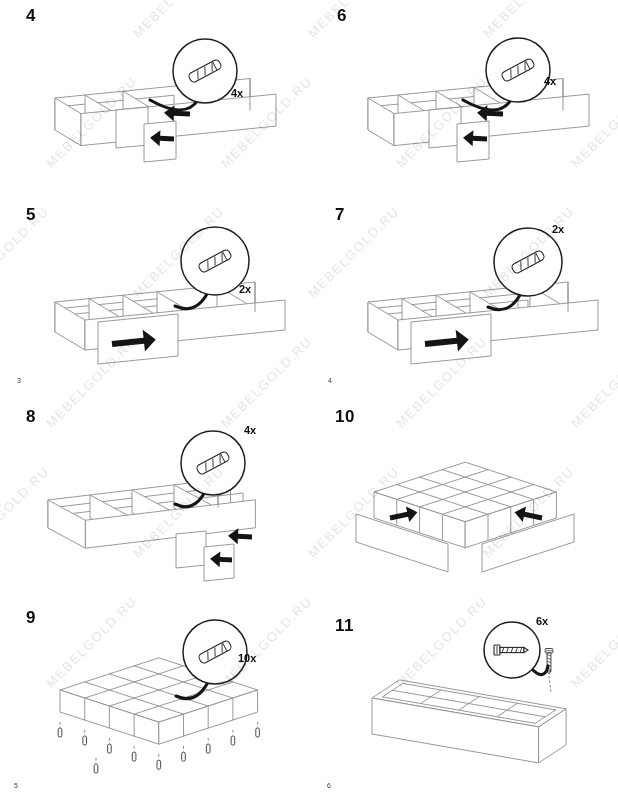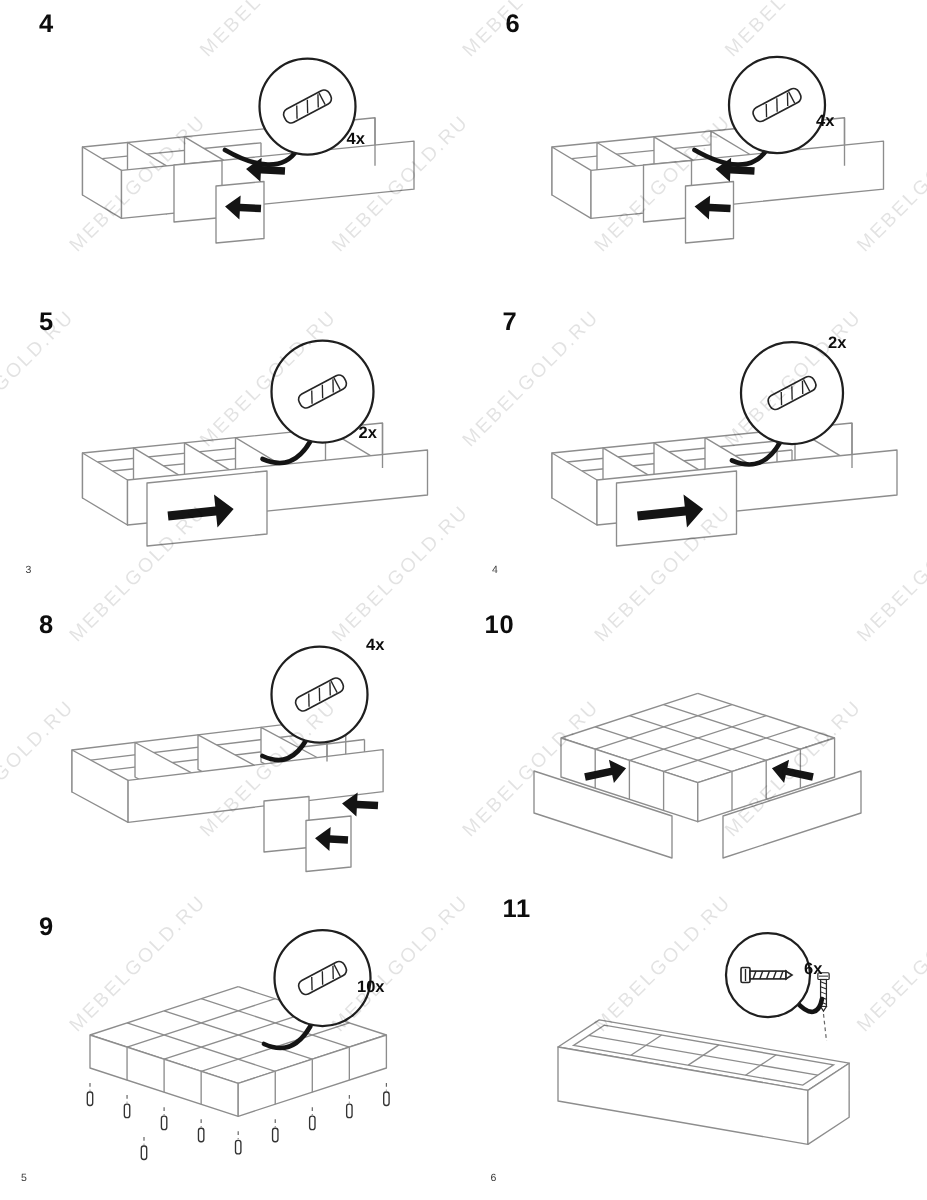--- a/index.html
+++ b/index.html
@@ -9,27 +9,27 @@
   #art{position:absolute;left:0;top:0;z-index:1}
   .step-num{position:absolute;z-index:2;font-size:17px;font-weight:700;color:#0d0d0d;letter-spacing:.5px}
   .qty{position:absolute;z-index:2;font-size:11px;font-weight:700;color:#0d0d0d}
   .pagenum{position:absolute;z-index:2;font-size:7px;color:#3a3a3a}
   #wm{position:absolute;left:0;top:0;width:100%;height:100%;z-index:3;pointer-events:none}
   .wmtext{position:absolute;font-size:13px;letter-spacing:1.6px;color:#000;opacity:.11;white-space:nowrap;
           transform:rotate(-45deg);transform-origin:0 0;font-weight:400}
   
   #sn-4{left:26px;top:6px}   #sn-6{left:337px;top:6px}
   #sn-5{left:26px;top:205px} #sn-7{left:335px;top:205px}
-  #sn-8{left:26px;top:407px} #sn-10{left:323px;top:407px}
-  #sn-9{left:26px;top:608px} #sn-11{left:335px;top:596px}
+  #sn-8{left:26px;top:407px} #sn-10{left:335px;top:407px}
+  #sn-9{left:26px;top:608px} #sn-11{left:335px;top:616px}
   
   #q-4{left:231px;top:87px}  #q-6{left:544px;top:75px}
   #q-5{left:239px;top:283px} #q-7{left:552px;top:223px}
   #q-8{left:244px;top:424px} #q-9{left:238px;top:652px}
-  #q-11{left:536px;top:640px}
+  #q-11{left:536px;top:615px}
   
   #pn-3{left:17px;top:377px} #pn-4{left:328px;top:377px}
   #pn-5{left:14px;top:782px} #pn-6{left:327px;top:782px}
   
   .pf{fill:#fff;stroke:#8d8d8d;stroke-width:.9;stroke-linejoin:round}
   .ps{stroke:#8d8d8d;stroke-width:.9;fill:none}
   .ps0{fill:none;stroke:#8d8d8d;stroke-width:.9}
   .arrow{fill:#141414;stroke:none}
   .callout{fill:#fff;stroke:#1f1f1f;stroke-width:1.5}
   .swoosh{fill:none;stroke:#141414;stroke-width:3.1;stroke-linecap:round}

